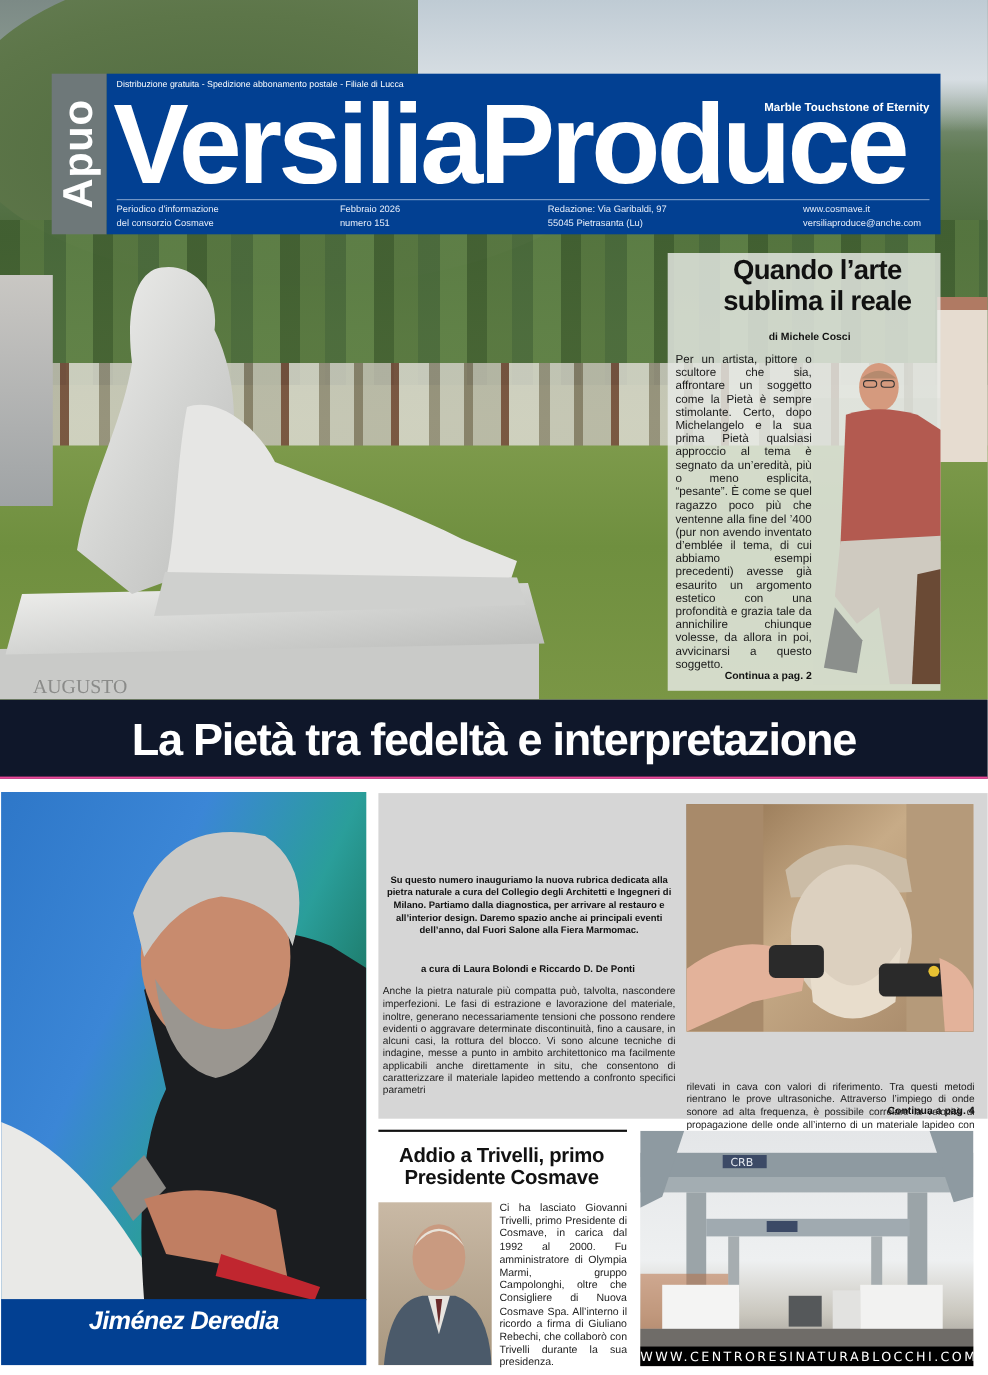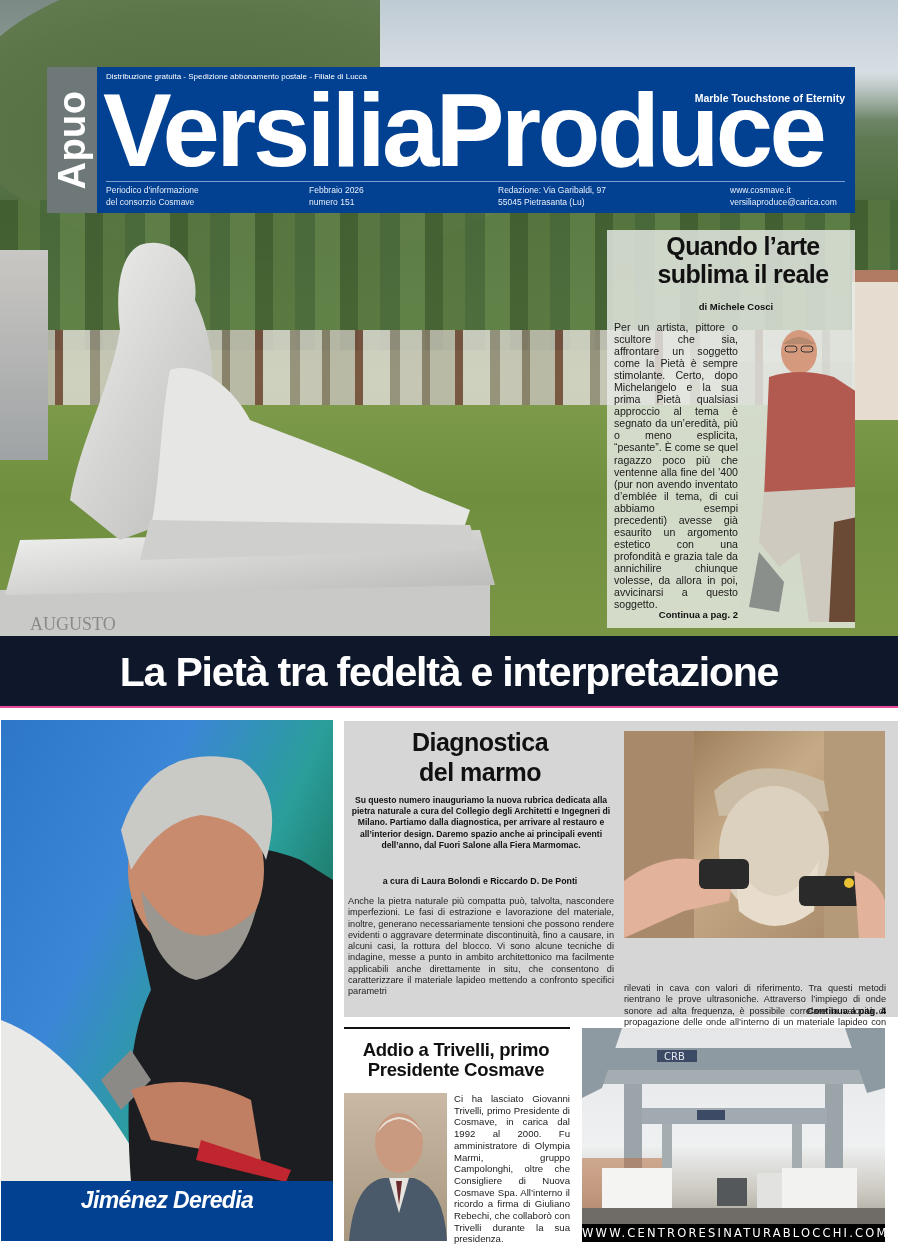--- a/index.html
+++ b/index.html
@@ -129,21 +129,21 @@
   <div class="mh-col mh-col2">
     <div>Febbraio 2026</div>
     <div>numero 151</div>
   </div>
   <div class="mh-col mh-col3">
     <div>Redazione: Via Garibaldi, 97</div>
     <div>55045 Pietrasanta (Lu)</div>
   </div>
   <div class="mh-col mh-col4">
     <div>www.cosmave.it</div>
-    <div>versiliaproduce@carica.com</div>
+    <div>versiliaproduce@anche.com</div>
   </div>
 </header>
 
 <article class="side">
   <h2 class="side-title">
     <span>Quando l’arte</span><br>
     <span>sublima il reale</span>
   </h2>
   <div class="side-byline">di Michele Cosci</div>
   <p class="side-body">Per un artista, pittore o scultore che sia, affrontare un soggetto come la Pietà è sempre stimolante. Certo, dopo Michelangelo e la sua prima Pietà qualsiasi approccio al tema è segnato da un’eredità, più o meno esplicita, “pesante”. È come se quel ragazzo poco più che ventenne alla fine del ’400 (pur non avendo inventato d’emblée il tema, di cui abbiamo esempi precedenti) avesse già esaurito un argomento estetico con una profondità e grazia tale da annichilire chiunque volesse, da allora in poi, avvicinarsi a questo soggetto.</p>
@@ -175,24 +175,20 @@
     <path d="M100 360 L130 330 L150 360 L120 390 Z" fill="#8c8a86"></path>
     <path d="M130 370 Q190 350 250 380 L260 440 L150 420 Z" fill="#c07e62"></path>
     <path d="M200 420 L290 450 L285 462 L195 440 Z" fill="#c0262f"></path>
   </svg>
 </div>
 <div class="sculptor-caption">
   <span class="cap-name">Jiménez Deredia</span>
 </div>
 
 <section class="diag">
-  <h2 class="diag-title">
-    <span>Diagnostica</span><br>
-    <span>del marmo</span>
-  </h2>
   <p class="diag-intro">Su questo numero inauguriamo la nuova rubrica dedicata alla pietra naturale a cura del Collegio degli Architetti e Ingegneri di Milano. Partiamo dalla diagnostica, per arrivare al restauro e all’interior design. Daremo spazio anche ai principali eventi dell’anno, dal Fuori Salone alla Fiera Marmomac.</p>
   <div class="diag-credit">a cura di  Laura Bolondi e  Riccardo D. De Ponti</div>
   <p class="diag-body1">Anche la pietra naturale più compatta può, talvolta, nascondere imperfezioni. Le fasi di estrazione e lavorazione del materiale, inoltre, generano necessariamente tensioni che possono rendere evidenti o aggravare determinate discontinuità, fino a causare, in alcuni casi, la rottura del blocco. Vi sono alcune tecniche di indagine, messe a punto in ambito architettonico ma facilmente applicabili anche direttamente in situ, che consentono di caratterizzare il materiale lapideo mettendo a confronto specifici parametri</p>
   <div class="diag-photo">
     <svg width="261" height="207" viewBox="0 0 261 207">
       <rect x="0" y="0" width="70" height="207" fill="#a88a6a"></rect>
       <rect x="200" y="0" width="61" height="207" fill="#b59a7a"></rect>
       <path d="M90 60 Q130 20 200 50 L205 80 L95 85 Z" fill="#cbbca6"></path>
       <ellipse cx="150" cy="120" rx="55" ry="65" fill="#dcd0bf"></ellipse>
       <path d="M110 130 Q150 200 195 130 L190 180 Q150 210 115 180 Z" fill="#e8ddcc"></path>

